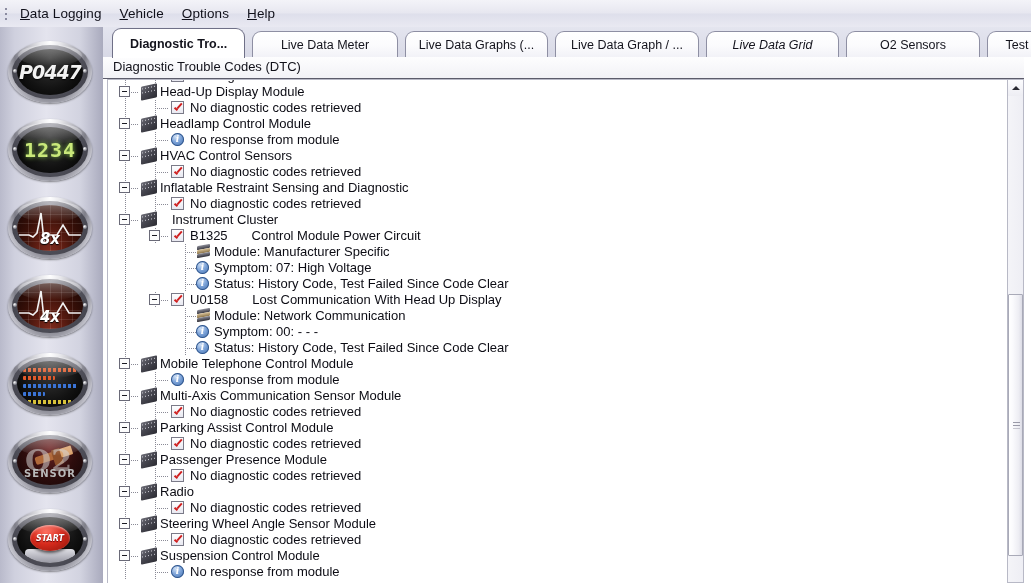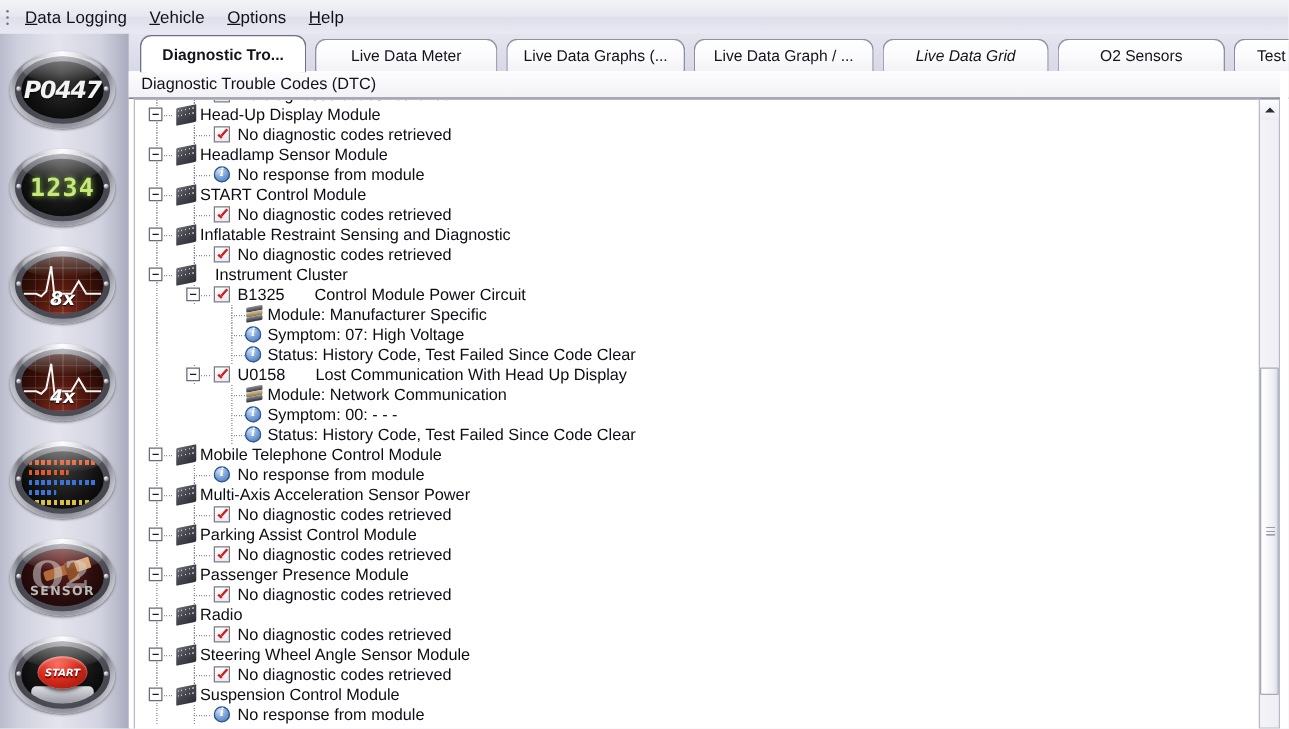--- a/index.html
+++ b/index.html
@@ -331,37 +331,37 @@
             <div class="ic ic-check" style="left: 63px; top: 1px;">
               <i></i>
             </div>
             <div class="txt" style="position: absolute; left: 82px;">No diagnostic codes retrieved</div>
           </div>
           <div class="row">
             <div class="rail"></div>
             <div class="elbow" style="left: 17px; top: 8px;"></div>
             <div class="plusbox" style="left: 11px; top: 2px;"></div>
             <div class="ic ic-chip" style="left: 33px; top: 1px;"></div>
-            <div class="txt" style="position: absolute; left: 52px;">Headlamp Sensor Module</div>
+            <div class="txt" style="position: absolute; left: 52px;">Headlamp Control Module</div>
           </div>
           <div class="row">
             <div class="rail"></div>
             <div class="elbow2" style="left: 47px; top: 0px; bottom: 0px;"></div>
             <div class="elbow" style="left: 47px; top: 8px;"></div>
             <div class="ic ic-info" style="left: 63px; top: 1px;">
               <b>i</b>
             </div>
             <div class="txt" style="position: absolute; left: 82px;">No response from module</div>
           </div>
           <div class="row">
             <div class="rail"></div>
             <div class="elbow" style="left: 17px; top: 8px;"></div>
             <div class="plusbox" style="left: 11px; top: 2px;"></div>
             <div class="ic ic-chip" style="left: 33px; top: 1px;"></div>
-            <div class="txt" style="position: absolute; left: 52px;">START Control Module</div>
+            <div class="txt" style="position: absolute; left: 52px;">HVAC Control Sensors</div>
           </div>
           <div class="row">
             <div class="rail"></div>
             <div class="elbow2" style="left: 47px; top: 0px; bottom: 0px;"></div>
             <div class="elbow" style="left: 47px; top: 8px;"></div>
             <div class="ic ic-check" style="left: 63px; top: 1px;">
               <i></i>
             </div>
             <div class="txt" style="position: absolute; left: 82px;">No diagnostic codes retrieved</div>
           </div>
@@ -480,21 +480,21 @@
             <div class="ic ic-info" style="left: 63px; top: 1px;">
               <b>i</b>
             </div>
             <div class="txt" style="position: absolute; left: 82px;">No response from module</div>
           </div>
           <div class="row">
             <div class="rail"></div>
             <div class="elbow" style="left: 17px; top: 8px;"></div>
             <div class="plusbox" style="left: 11px; top: 2px;"></div>
             <div class="ic ic-chip" style="left: 33px; top: 1px;"></div>
-            <div class="txt" style="position: absolute; left: 52px;">Multi-Axis Acceleration Sensor Power</div>
+            <div class="txt" style="position: absolute; left: 52px;">Multi-Axis Communication Sensor Module</div>
           </div>
           <div class="row">
             <div class="rail"></div>
             <div class="elbow2" style="left: 47px; top: 0px; bottom: 0px;"></div>
             <div class="elbow" style="left: 47px; top: 8px;"></div>
             <div class="ic ic-check" style="left: 63px; top: 1px;">
               <i></i>
             </div>
             <div class="txt" style="position: absolute; left: 82px;">No diagnostic codes retrieved</div>
           </div>

